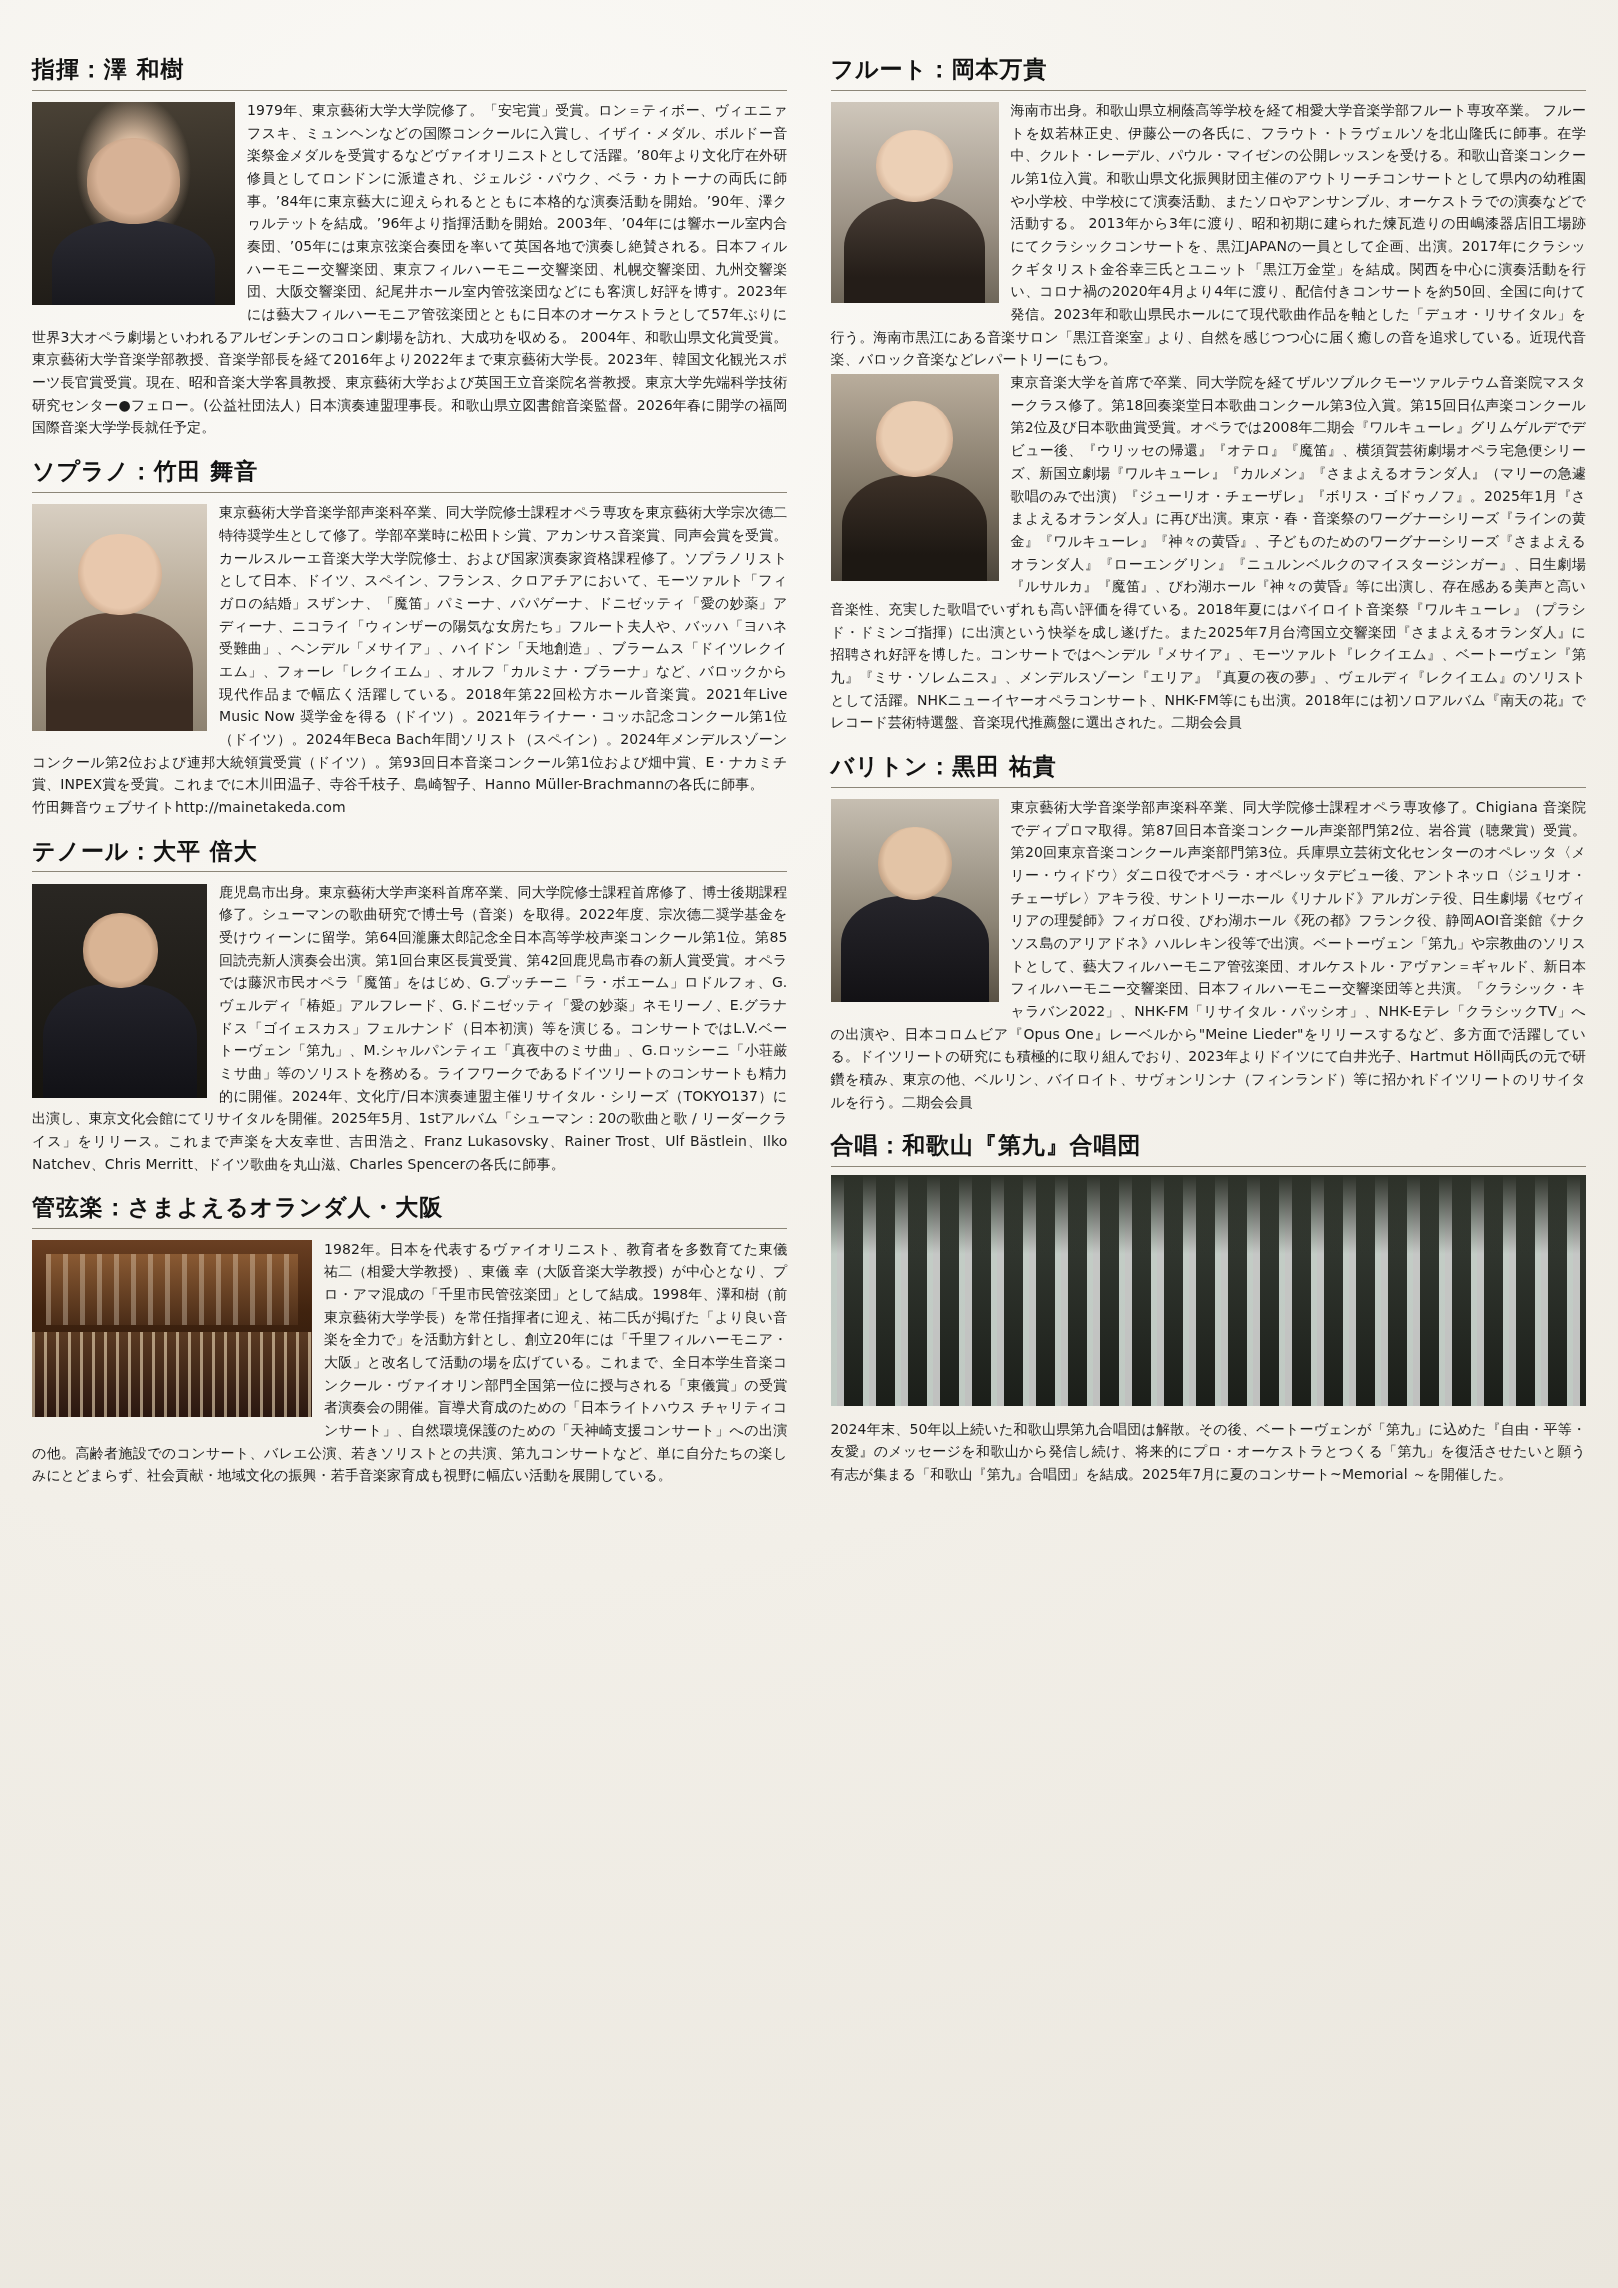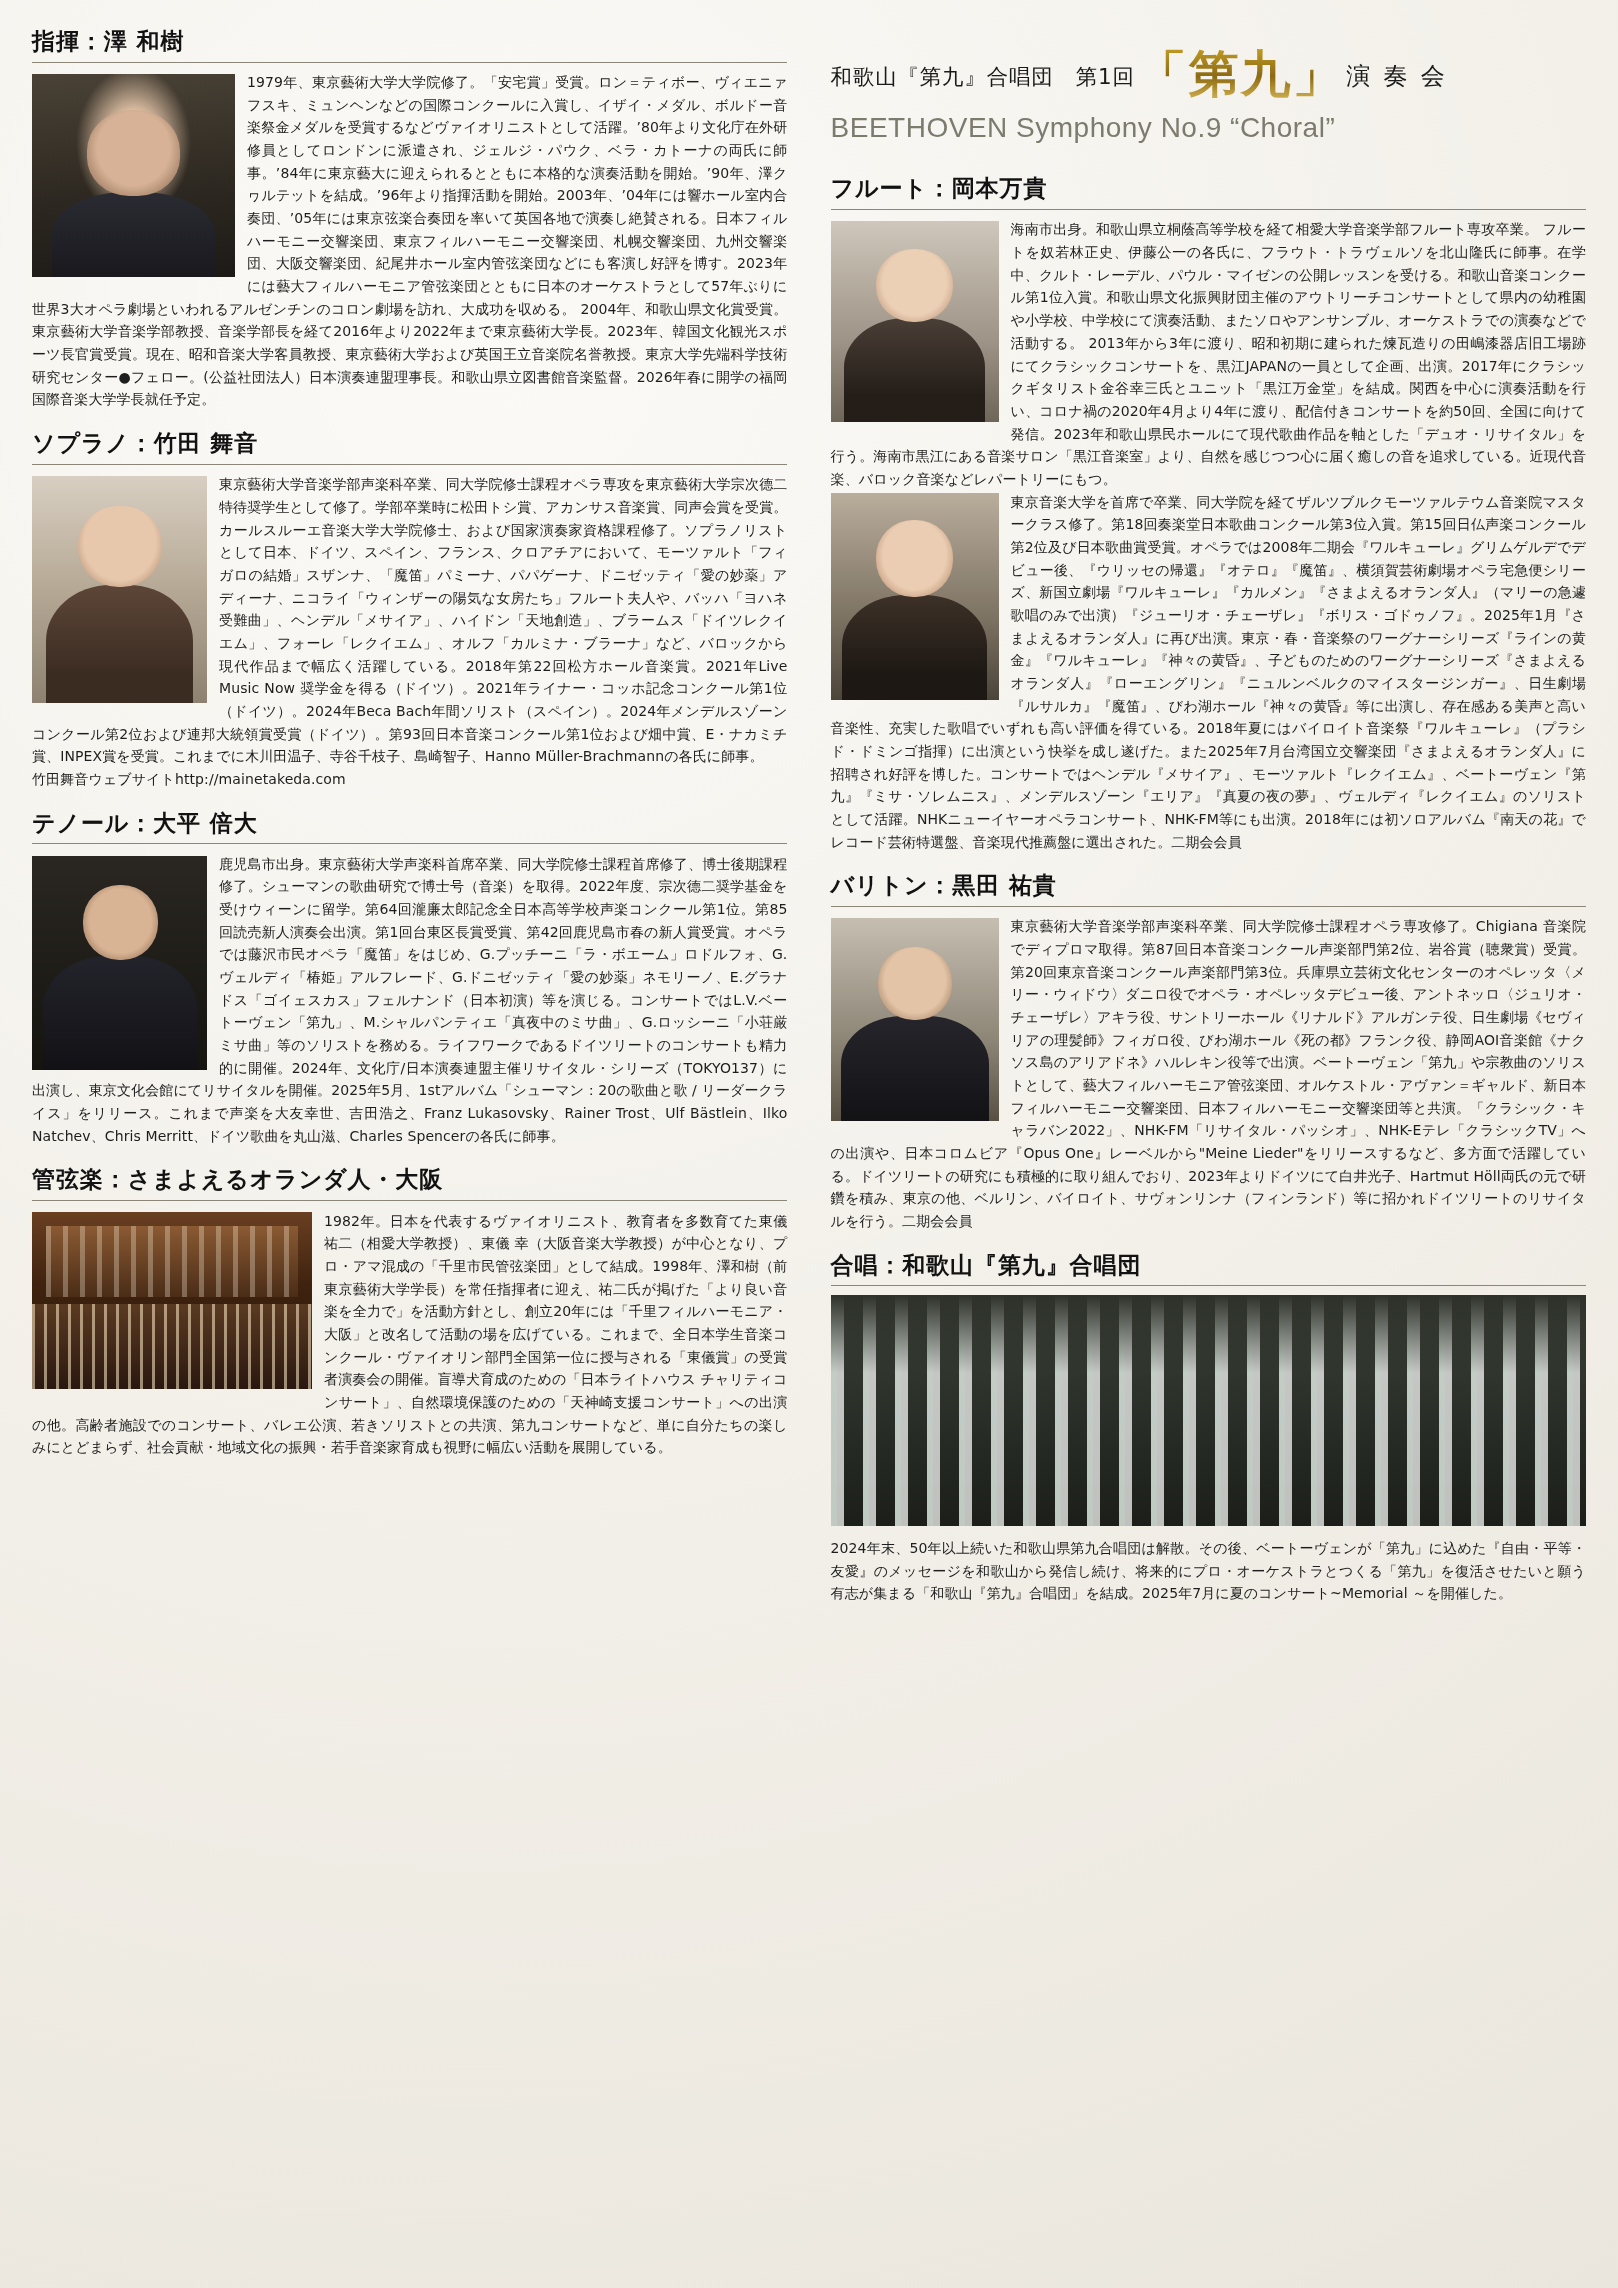--- a/index.html
+++ b/index.html
@@ -16,21 +16,21 @@
     background:
       radial-gradient(circle at 30% 15%, #fbfaf7 0%, #f2efe8 55%, #eae6dd 100%);
     padding:26px 32px 18.6px 32px;
     box-sizing:border-box;
   }
   .cols{
     display:flex;
     gap:32px;
     height:100%;
   }
-  .col{width:50%;box-sizing:border-box;}
+  .col{width:50%;box-sizing:border-box;margin-top:28px;}
   .col-left{padding-right:5.6px;}
   .col-right{padding-left:5.6px;}
 
   
   .sec-title{
     font-size:23px;
     font-weight:700;
     letter-spacing:0.9px;
     margin:0 0 8.4px 0;
     padding-bottom:4.7px;
@@ -273,26 +273,20 @@
         <div class="photo p-orch">
             <div class="ph-inner"></div>
           </div>
         <p>1982年。日本を代表するヴァイオリニスト、教育者を多数育てた東儀祐二（相愛大学教授）、東儀 幸（大阪音楽大学教授）が中心となり、プロ・アマ混成の「千里市民管弦楽団」として結成。1998年、澤和樹（前東京藝術大学学長）を常任指揮者に迎え、祐二氏が掲げた「より良い音楽を全力で」を活動方針とし、創立20年には「千里フィルハーモニア・大阪」と改名して活動の場を広げている。これまで、全日本学生音楽コンクール・ヴァイオリン部門全国第一位に授与される「東儀賞」の受賞者演奏会の開催。盲導犬育成のための「日本ライトハウス チャリティコンサート」、自然環境保護のための「天神崎支援コンサート」への出演の他。高齢者施設でのコンサート、バレエ公演、若きソリストとの共演、第九コンサートなど、単に自分たちの楽しみにとどまらず、社会貢献・地域文化の振興・若手音楽家育成も視野に幅広い活動を展開している。</p>
       </div>
 
     </div>
 
     <div class="col col-right">
 
-      <div class="masthead">
-        <div class="mh-line1">
-          <span class="mh-small">和歌山『第九』合唱団　第1回</span><span class="mh-dai9">「第九」</span><span class="mh-ensou">演 奏 会</span>
-        </div>
-        <div class="mh-line2">BEETHOVEN Symphony No.9 “Choral”</div>
-      </div>
 
       <h2 class="sec-title">フルート：岡本万貴</h2>
       <div class="body clearfix">
         <div class="photo p-fl">
             <div class="ph-inner"></div>
           </div>
         <p>海南市出身。和歌山県立桐蔭高等学校を経て相愛大学音楽学部フルート専攻卒業。
 フルートを奴若林正史、伊藤公一の各氏に、フラウト・トラヴェルソを北山隆氏に師事。在学中、クルト・レーデル、パウル・マイゼンの公開レッスンを受ける。和歌山音楽コンクール第1位入賞。和歌山県文化振興財団主催のアウトリーチコンサートとして県内の幼稚園や小学校、中学校にて演奏活動、またソロやアンサンブル、オーケストラでの演奏などで活動する。
 2013年から3年に渡り、昭和初期に建られた煉瓦造りの田嶋漆器店旧工場跡にてクラシックコンサートを、黒江JAPANの一員として企画、出演。2017年にクラシックギタリスト金谷幸三氏とユニット「黒江万金堂」を結成。関西を中心に演奏活動を行い、コロナ禍の2020年4月より4年に渡り、配信付きコンサートを約50回、全国に向けて発信。2023年和歌山県民ホールにて現代歌曲作品を軸とした「デュオ・リサイタル」を行う。海南市黒江にある音楽サロン「黒江音楽室」より、自然を感じつつ心に届く癒しの音を追求している。近現代音楽、バロック音楽などレパートリーにもつ。</p>
       </div>

